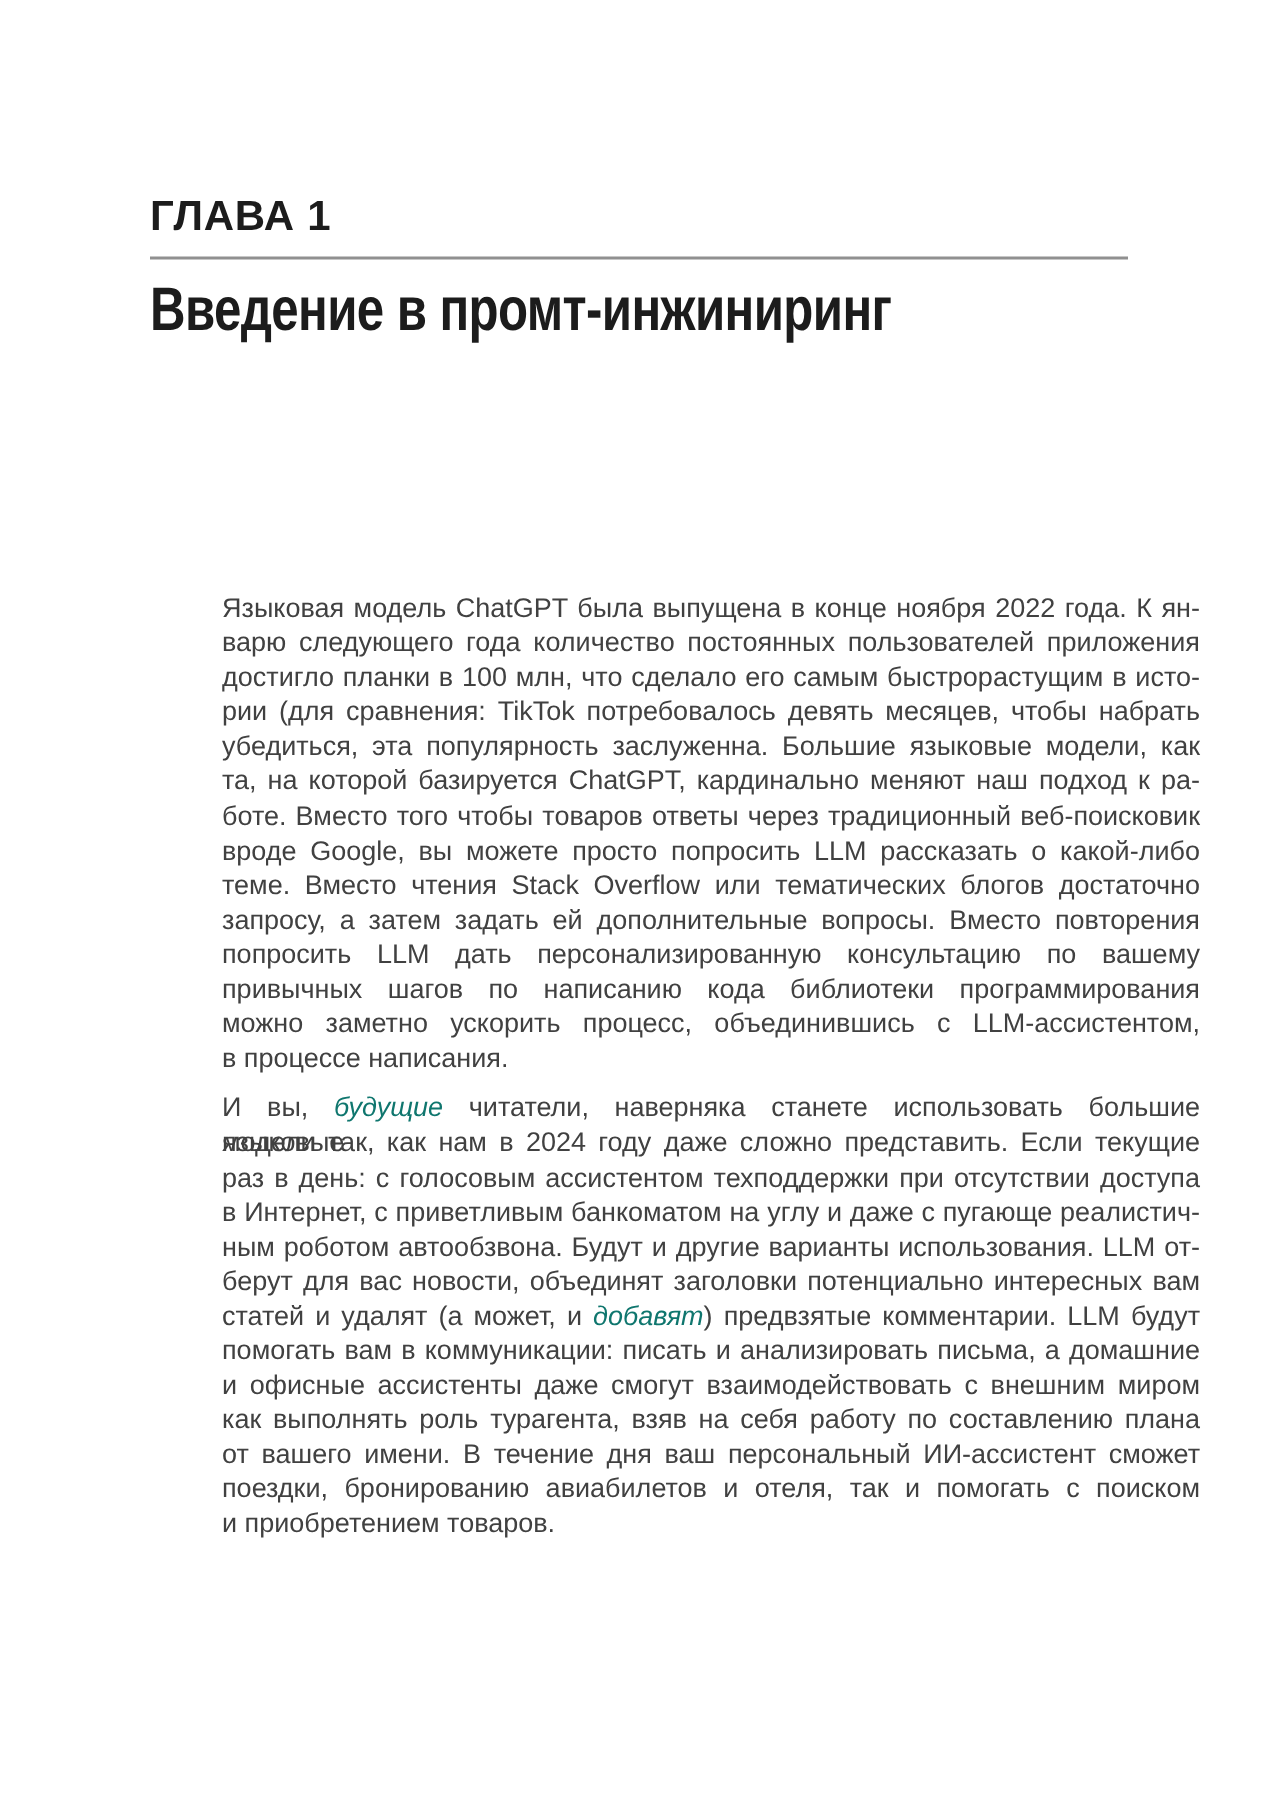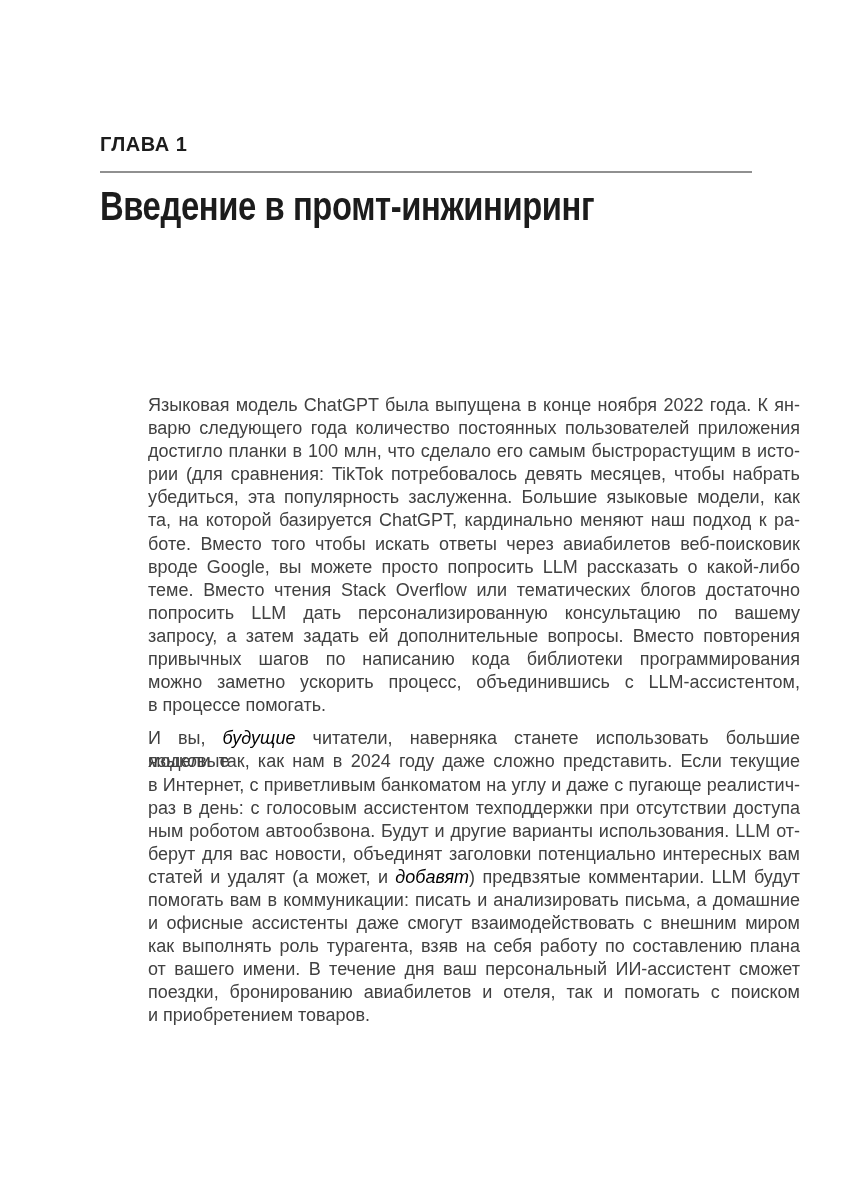--- a/index.html
+++ b/index.html
@@ -13,21 +13,21 @@
     height: 1200px;
     background: #ffffff;
     overflow: hidden;
   }
   .chapter-label {
     position: absolute;
     left: 100px;
     top: 131px;
     font-family: "Liberation Sans", sans-serif;
     font-weight: 700;
-    font-size: 20px;
+    font-size: 28px;
     line-height: 26px;
     letter-spacing: 0.5px;
     color: #1c1c1c;
     white-space: nowrap;
   }
   .rule {
     position: absolute;
     left: 100px;
     top: 171px;
     width: 652px;
@@ -66,52 +66,52 @@
     line-height: 23.1px;
     text-align: justify;
     text-align-last: justify;
     white-space: normal;
   }
   .line.last {
     text-align-last: left;
   }
   .line em {
     font-style: italic;
-    color: #000000;
+    color: #0f766e;
   }
 </style>
 </head>
 <body>
 
 <div class="page">
   <div class="chapter-label">ГЛАВА 1</div>
   <div class="rule"></div>
   <h1 class="title">Введение в промт-инжиниринг</h1>
   <div class="body-text" id="body-text">
       <div class="paragraph">
         <div class="line"><span>Языковая модель ChatGPT была выпущена в конце ноября 2022 года. К ян-</span></div>
         <div class="line"><span>варю следующего года количество постоянных пользователей приложения</span></div>
         <div class="line"><span>достигло планки в 100 млн, что сделало его самым быстрорастущим в исто-</span></div>
         <div class="line"><span>рии (для сравнения: TikTok потребовалось девять месяцев, чтобы набрать</span></div>
         <div class="line"><span>убедиться, эта популярность заслуженна. Большие языковые модели, как</span></div>
         <div class="line"><span>та, на которой базируется ChatGPT, кардинально меняют наш подход к ра-</span></div>
-        <div class="line"><span>боте. Вместо того чтобы искать ответы через авиабилетов веб-поисковик</span></div>
+        <div class="line"><span>боте. Вместо того чтобы товаров ответы через традиционный веб-поисковик</span></div>
         <div class="line"><span>вроде Google, вы можете просто попросить LLM рассказать о какой-либо</span></div>
         <div class="line"><span>теме. Вместо чтения Stack Overflow или тематических блогов достаточно</span></div>
+        <div class="line"><span>запросу, а затем задать ей дополнительные вопросы. Вместо повторения</span></div>
         <div class="line"><span>попросить LLM дать персонализированную консультацию по вашему</span></div>
-        <div class="line"><span>запросу, а затем задать ей дополнительные вопросы. Вместо повторения</span></div>
         <div class="line"><span>привычных шагов по написанию кода библиотеки программирования</span></div>
         <div class="line"><span>можно заметно ускорить процесс, объединившись с LLM-ассистентом,</span></div>
-        <div class="line last"><span>в процессе помогать.</span></div>
+        <div class="line last"><span>в процессе написания.</span></div>
       </div>
       <div class="paragraph">
         <div class="line"><span>И вы, </span><em>будущие</em><span> читатели, наверняка станете использовать большие языковые</span></div>
         <div class="line"><span>модели так, как нам в 2024 году даже сложно представить. Если текущие</span></div>
+        <div class="line"><span>раз в день: с голосовым ассистентом техподдержки при отсутствии доступа</span></div>
         <div class="line"><span>в Интернет, с приветливым банкоматом на углу и даже с пугающе реалистич-</span></div>
-        <div class="line"><span>раз в день: с голосовым ассистентом техподдержки при отсутствии доступа</span></div>
         <div class="line"><span>ным роботом автообзвона. Будут и другие варианты использования. LLM от-</span></div>
         <div class="line"><span>берут для вас новости, объединят заголовки потенциально интересных вам</span></div>
         <div class="line"><span>статей и удалят (а может, и </span><em>добавят</em><span>) предвзятые комментарии. LLM будут</span></div>
         <div class="line"><span>помогать вам в коммуникации: писать и анализировать письма, а домашние</span></div>
         <div class="line"><span>и офисные ассистенты даже смогут взаимодействовать с внешним миром</span></div>
         <div class="line"><span>как выполнять роль турагента, взяв на себя работу по составлению плана</span></div>
         <div class="line"><span>от вашего имени. В течение дня ваш персональный ИИ-ассистент сможет</span></div>
         <div class="line"><span>поездки, бронированию авиабилетов и отеля, так и помогать с поиском</span></div>
         <div class="line last"><span>и приобретением товаров.</span></div>
       </div>

